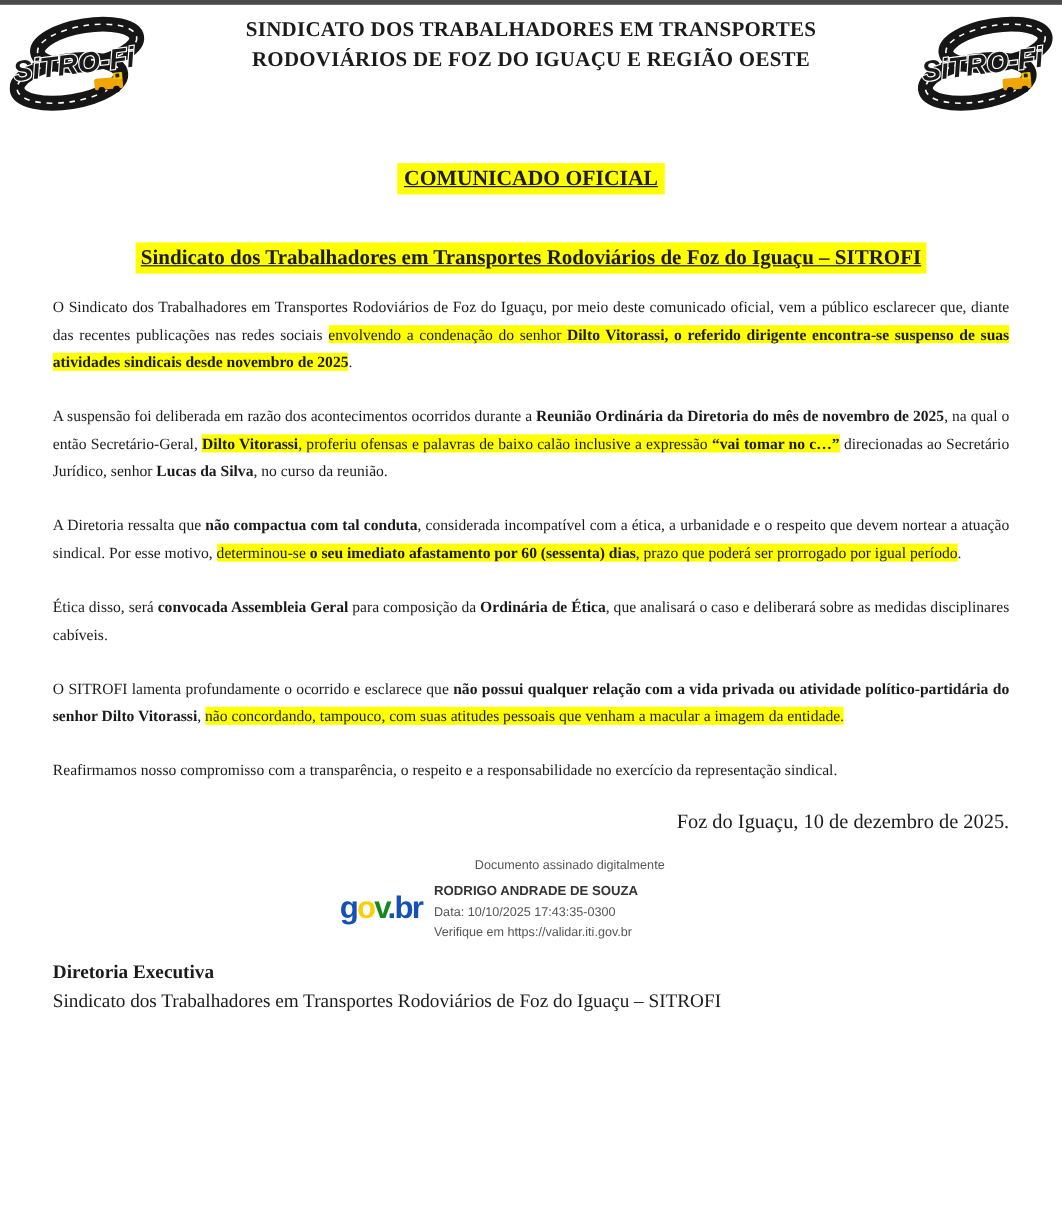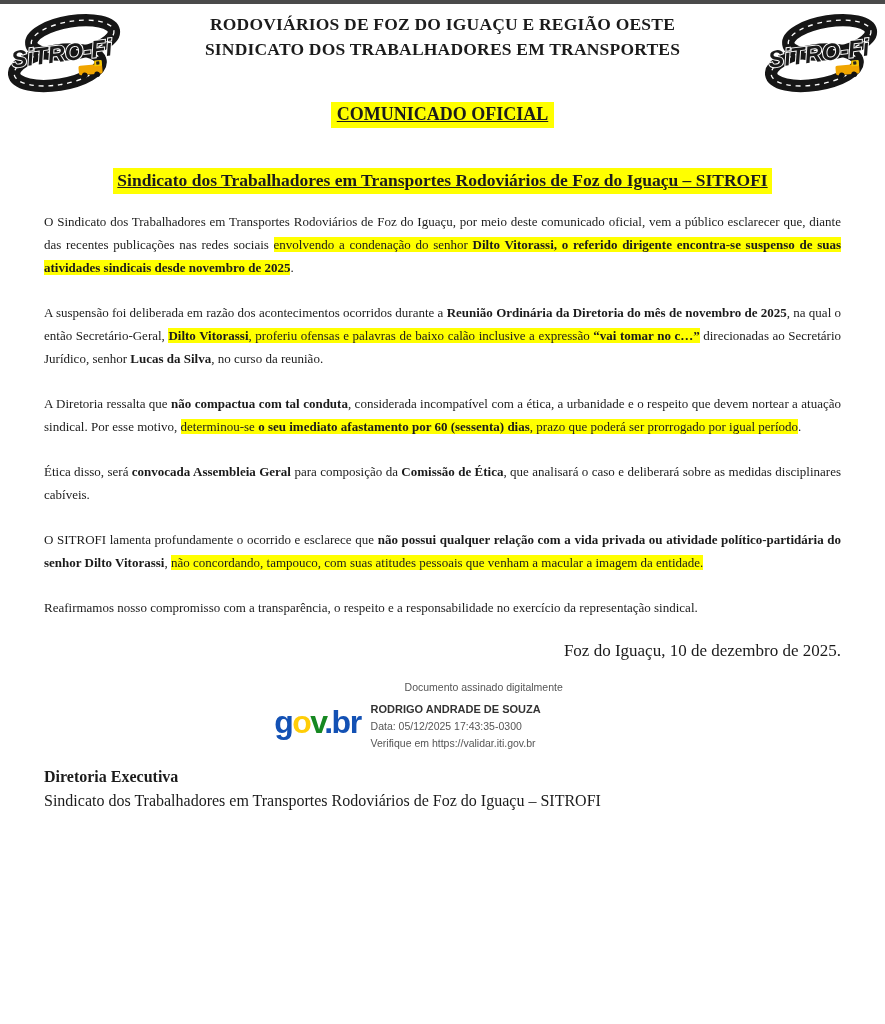--- a/index.html
+++ b/index.html
@@ -19,21 +19,21 @@
   .logo-left { left: 8px; }
   .logo-right { right: 6px; }
   .header-title {
     text-align: center; padding-top: 8px;
     font-weight: bold; font-size: 17.5px; line-height: 1.45;
     letter-spacing: 0.2px;
   }
 
   .content { padding: 0 44px; }
 
-  .doc-heading-wrap { text-align: center; }
+  .doc-heading-wrap { text-align: center; margin-top: 34px; }
   .doc-heading {
     display: inline-block; background: var(--hl);
     font-weight: bold; font-size: 18px; text-decoration: underline;
     padding: 2px 6px 3px;
   }
   .doc-subheading-wrap { text-align: center; margin: 40px 0 16px; }
   .doc-subheading {
     display: inline-block; background: var(--hl);
     font-weight: bold; font-size: 17.5px; text-decoration: underline;
     padding: 2px 4px 3px;
@@ -50,21 +50,21 @@
     text-align: right; font-size: 17px; margin: 20px 0 18px;
   }
 
   
   .sig-block {
     display: flex; align-items: center; justify-content: center;
     gap: 10px; margin: 0 auto 14px; transform: translateX(-24px);
     font-family: "Liberation Sans", sans-serif;
   }
   .govbr-logo {
-    font-weight: bold; font-size: 32px; letter-spacing: -1.5px;
+    font-weight: bold; font-size: 26px; letter-spacing: -1.5px;
     line-height: 1; padding-top: 14px;
   }
   .sig-text { font-size: 10.5px; color: #555; line-height: 1.55; }
   .sig-text .sig-stamp-line { margin-bottom: 6px; padding-left: 34px; }
   .sig-text .sig-name { font-weight: bold; color: #333; font-size: 11px; }
 
   .footer { text-align: left; font-size: 16px; line-height: 1.5; }
   .footer .footer-title { font-weight: bold; }
 </style>
 </head>
@@ -99,52 +99,52 @@
         <rect x="0" y="0" width="25" height="10" rx="2" fill="#f0a500"></rect>
         <rect x="17" y="-4" width="8" height="6" rx="1" fill="#f7c600"></rect>
         <rect x="19" y="-3" width="3.4" height="3.4" rx="0.6" fill="#222"></rect>
         <circle cx="6" cy="10.5" r="3" fill="#111"></circle>
         <circle cx="19" cy="10.5" r="3" fill="#111"></circle>
       </g>
       <text x="3" y="55" transform="rotate(-7 60 47)" font-family="Liberation Sans, sans-serif" font-style="italic" font-weight="bold" font-size="25" fill="#1a1a1a" stroke="#ffffff" stroke-width="2" paint-order="stroke">SiTRO-Fi</text>
     </svg>
 
     <div class="header-title">
+      <div>SINDICATO DOS TRABALHADORES EM TRANSPORTES</div>
       <div>RODOVIÁRIOS DE FOZ DO IGUAÇU E REGIÃO OESTE</div>
-      <div>SINDICATO DOS TRABALHADORES EM TRANSPORTES</div>
     </div>
   </div>
 
   <div class="content">
 
     <div class="doc-heading-wrap">
       <span class="doc-heading">COMUNICADO OFICIAL</span>
     </div>
 
     <div class="doc-subheading-wrap">
       <span class="doc-subheading">Sindicato dos Trabalhadores em Transportes Rodoviários de Foz do Iguaçu – SITROFI</span>
     </div>
 
     <div class="body-text">
       <p><span>O Sindicato dos Trabalhadores em Transportes Rodoviários de Foz do Iguaçu, por meio deste comunicado oficial, vem a público esclarecer que, diante das recentes publicações nas redes sociais </span><span class="hl">envolvendo a condenação do senhor </span><span class="b hl">Dilto Vitorassi</span><span class="b hl">, </span><span class="b hl">o referido dirigente encontra-se suspenso de suas atividades sindicais desde novembro de 2025</span><span>.</span></p>
       <p><span>A suspensão foi deliberada em razão dos acontecimentos ocorridos durante a </span><span class="b">Reunião Ordinária da Diretoria do mês de novembro de 2025</span><span>, na qual o então Secretário-Geral, </span><span class="b hl">Dilto Vitorassi</span><span class="hl">, proferiu ofensas e palavras de baixo calão  inclusive a expressão </span><span class="b hl">“vai tomar no c…”</span><span> direcionadas ao Secretário Jurídico, senhor </span><span class="b">Lucas da Silva</span><span>, no curso da reunião.</span></p>
       <p><span>A Diretoria ressalta que </span><span class="b">não compactua com tal conduta</span><span>, considerada incompatível com a ética, a urbanidade e o respeito que devem nortear a atuação sindical. Por esse motivo, </span><span class="hl">determinou-se </span><span class="b hl">o seu imediato afastamento por 60 (sessenta) dias</span><span class="hl">, prazo que poderá ser prorrogado por igual período</span><span>.</span></p>
-      <p><span>Ética disso, será </span><span class="b">convocada Assembleia Geral</span><span> para composição da </span><span class="b">Comissão de Ética</span><span>, que analisará o caso e deliberará sobre as medidas disciplinares cabíveis.</span></p>
+      <p><span>Ética disso, será </span><span class="b">convocada Assembleia Geral</span><span> para composição da </span><span class="b">Ordinária de Ética</span><span>, que analisará o caso e deliberará sobre as medidas disciplinares cabíveis.</span></p>
       <p><span>O SITROFI lamenta profundamente o ocorrido e esclarece que </span><span class="b">não possui qualquer relação com a vida privada ou atividade político-partidária do senhor Dilto Vitorassi</span><span>, </span><span class="hl">não concordando, tampouco, com suas atitudes pessoais que venham a macular a imagem da entidade.</span></p>
       <p><span>Reafirmamos nosso compromisso com a transparência, o respeito e a responsabilidade no exercício da representação sindical.</span></p>
     </div>
 
     <div class="date-line">Foz do Iguaçu, 10 de dezembro de 2025.</div>
 
     <div class="sig-block">
       <div class="govbr-logo"><span style="color: rgb(19, 81, 180);">g</span><span style="color: rgb(255, 205, 7);">o</span><span style="color: rgb(22, 136, 33);">v</span><span style="color: rgb(19, 81, 180);">.</span><span style="color: rgb(19, 81, 180);">b</span><span style="color: rgb(19, 81, 180);">r</span></div>
       <div class="sig-text">
         <div class="sig-stamp-line">Documento assinado digitalmente</div>
         <div class="sig-name">RODRIGO ANDRADE DE SOUZA</div>
-        <div>Data: 05/12/2025 17:43:35-0300</div>
+        <div>Data: 10/10/2025 17:43:35-0300</div>
         <div>Verifique em https://validar.iti.gov.br</div>
       </div>
     </div>
 
     <div class="footer">
       <div class="footer-title">Diretoria Executiva</div>
       <div>Sindicato dos Trabalhadores em Transportes Rodoviários de Foz do Iguaçu – SITROFI</div>
     </div>
 
   </div>

